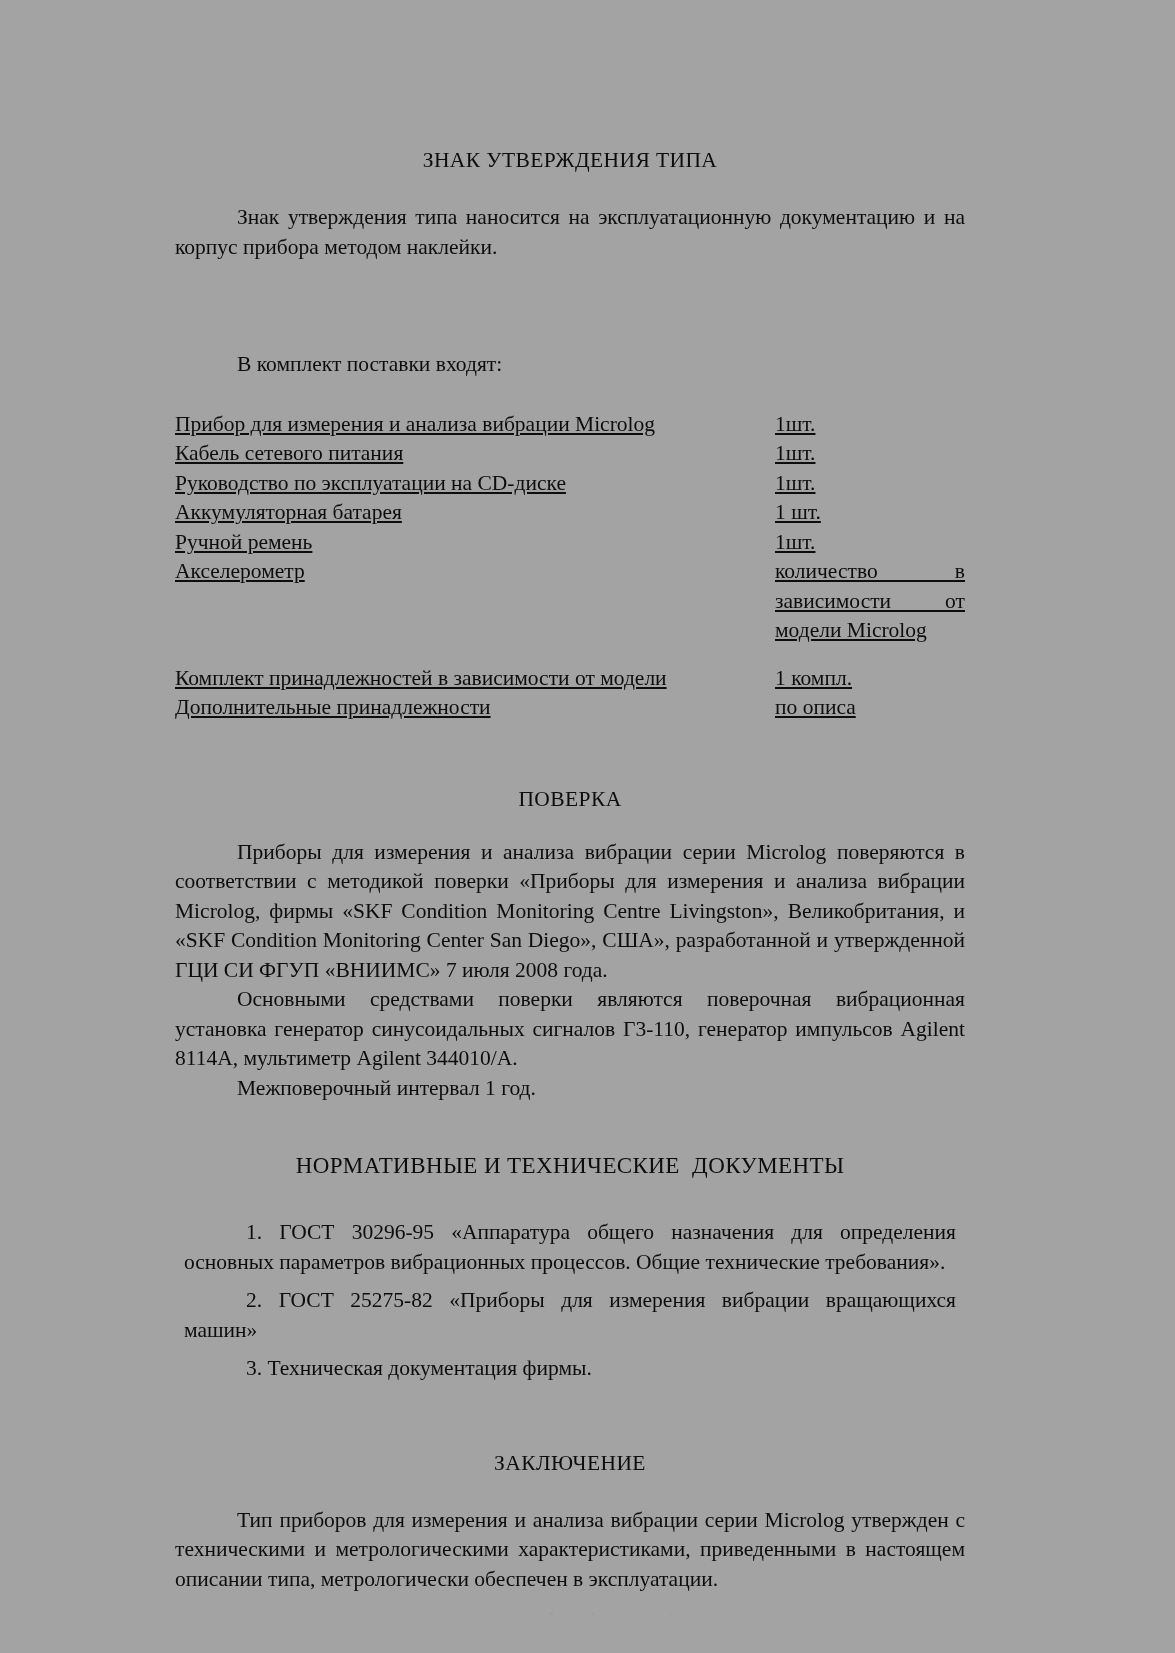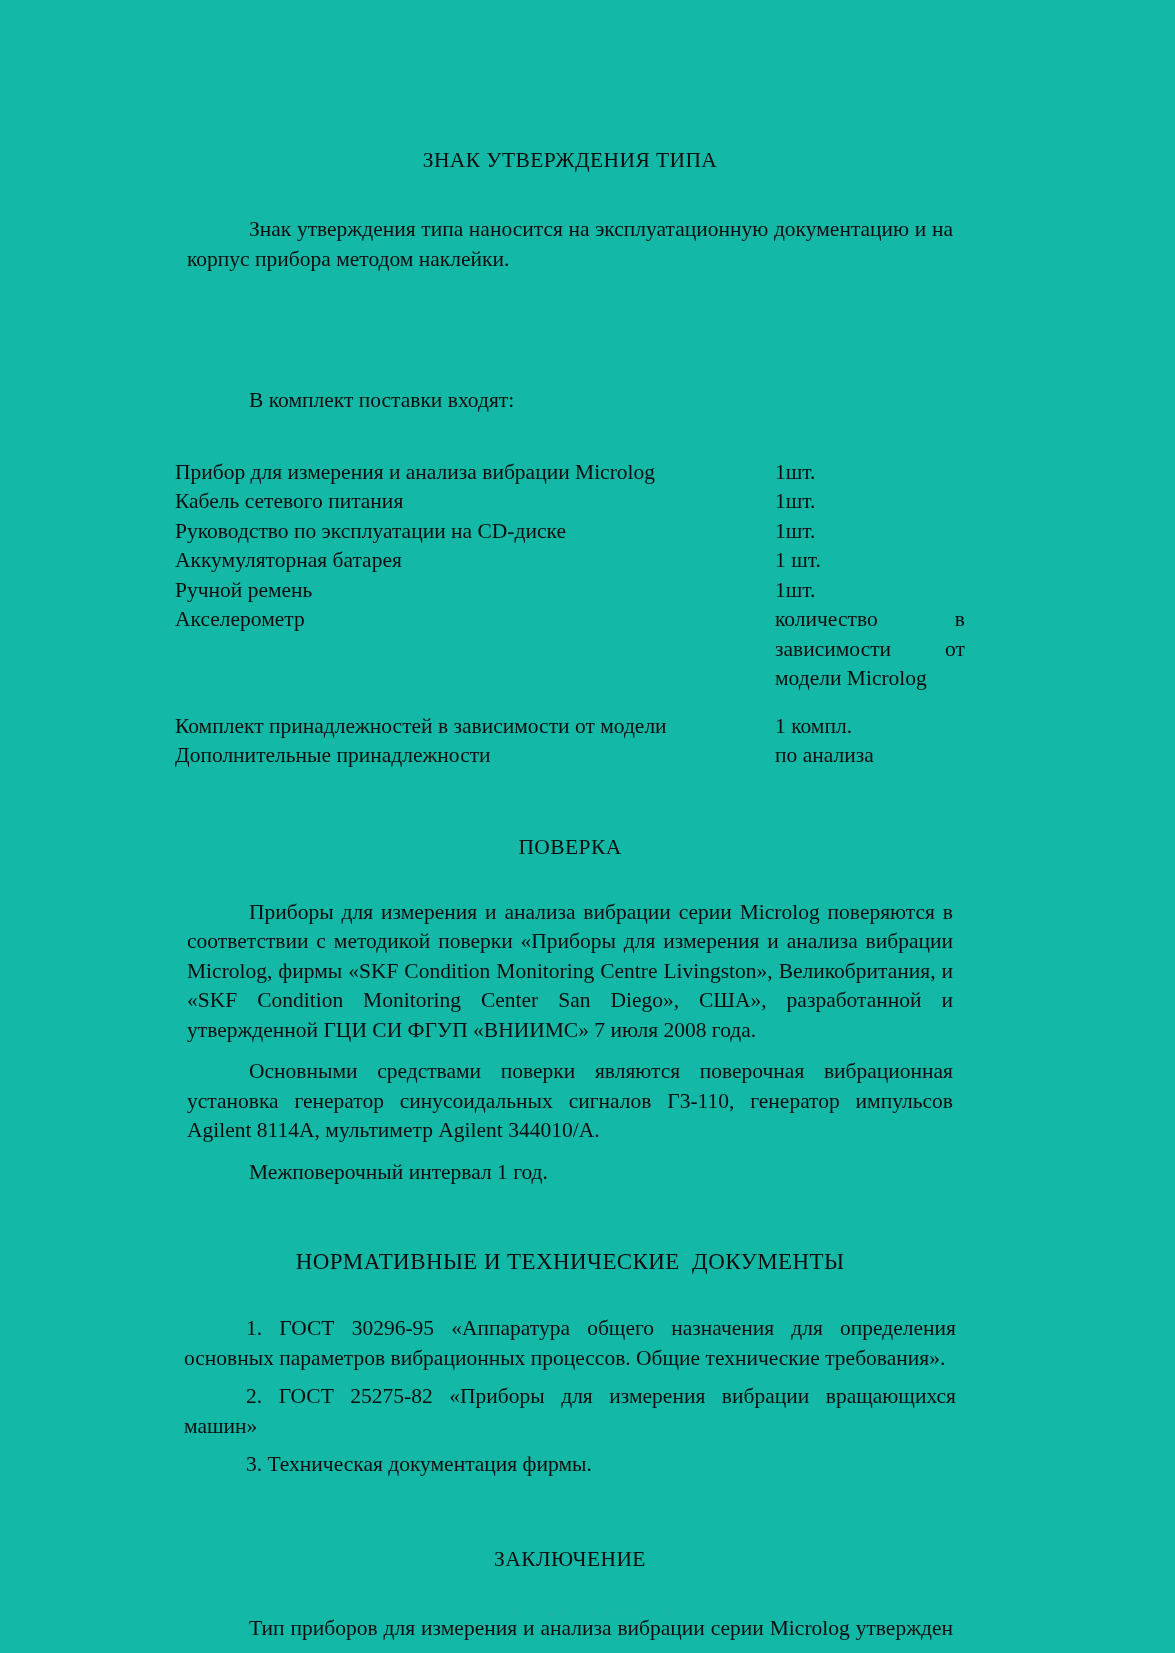--- a/index.html
+++ b/index.html
@@ -4,21 +4,21 @@
 <style>
   html, body {
     margin: 0;
     padding: 0;
     background: #ffffff;
   }
   .page {
     position: relative;
     width: 1175px;
     height: 1653px;
-    background: #14b8a6;
+    background: #a3a3a3;
     font-family: "Liberation Serif", "DejaVu Serif", serif;
     color: #0d0d0d;
     overflow: hidden;
   }
   .content {
     position: absolute;
     left: 175px;
     top: 148px;
     width: 790px;
   }
@@ -32,34 +32,35 @@
     margin: 0;
     font-weight: normal;
   }
 
   
   .para {
     font-size: 21.5px;
     line-height: 29.5px;
     text-align: justify;
     text-align-last: left;
-    margin: 12px;
+    margin: 0;
     hyphens: manual;
   }
   .para.indent { text-indent: 62px; }
   .sp-26 { height: 26px; }
   .sp-30 { height: 30px; }
   .sp-50 { height: 50px; }
   .sp-58 { height: 58px; }
   .sp-64 { height: 64px; }
 
   
   .kit-list {
     width: 100%;
     border-collapse: collapse;
+    text-decoration: underline;
   }
   .kit-list td {
     font-size: 21.5px;
     line-height: 29.5px;
     vertical-align: top;
     padding: 0;
   }
   .kit-name  { width: 600px; white-space: nowrap; }
   .kit-qty   { width: 190px; }
   .kit-qty.justify {
@@ -149,21 +150,21 @@
             <span class="jline">зависимости от</span>
             <span class="jline last">модели Microlog</span>
           </td>
         </tr>
         <tr>
           <td class="kit-name" style="padding-top:18px">Комплект принадлежностей в зависимости от модели</td>
           <td class="kit-qty" style="padding-top:18px">1 компл.</td>
         </tr>
         <tr>
           <td class="kit-name">Дополнительные принадлежности</td>
-          <td class="kit-qty">по анализа</td>
+          <td class="kit-qty">по описа</td>
         </tr>
       </tbody>
     </table>
 
     <div class="sp-64"></div>
     <h2 class="section-title">ПОВЕРКА</h2>
     <div class="sp-26"></div>
     <p class="para indent">Приборы для измерения и анализа вибрации серии Microlog поверяются в соот­ветствии с методикой поверки «Приборы для измерения и анализа вибрации Microlog, фирмы «SKF Condition Monitoring Centre Livingston», Великобритания, и «SKF Condition Monitoring Center San Diego», США», разработанной и утвержденной ГЦИ СИ ФГУП «ВНИИМС»  7 июля 2008 года.</p>
     <p class="para indent">Основными средствами поверки являются поверочная вибрационная установка генератор синусоидальных сигналов Г3-110, генератор импульсов Agilent 8114А, муль­тиметр Agilent 344010/А.</p>
     <p class="para indent">Межповерочный интервал  1 год.</p>

